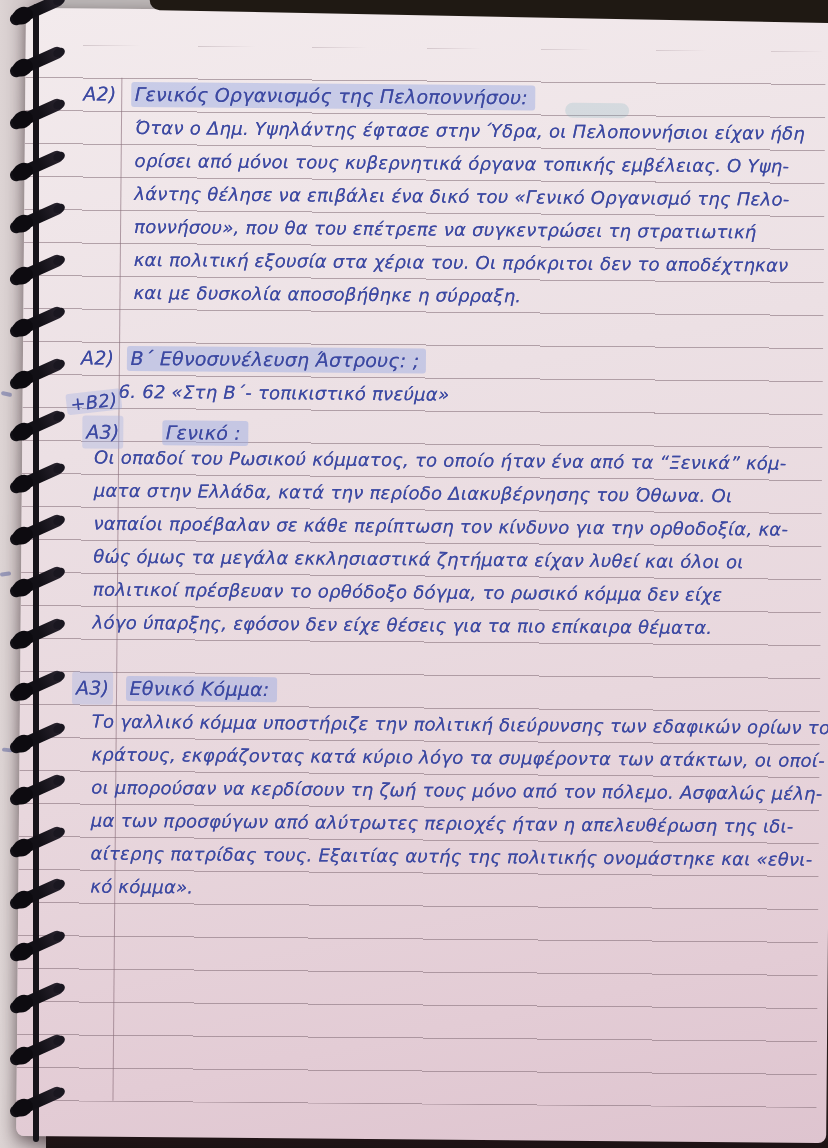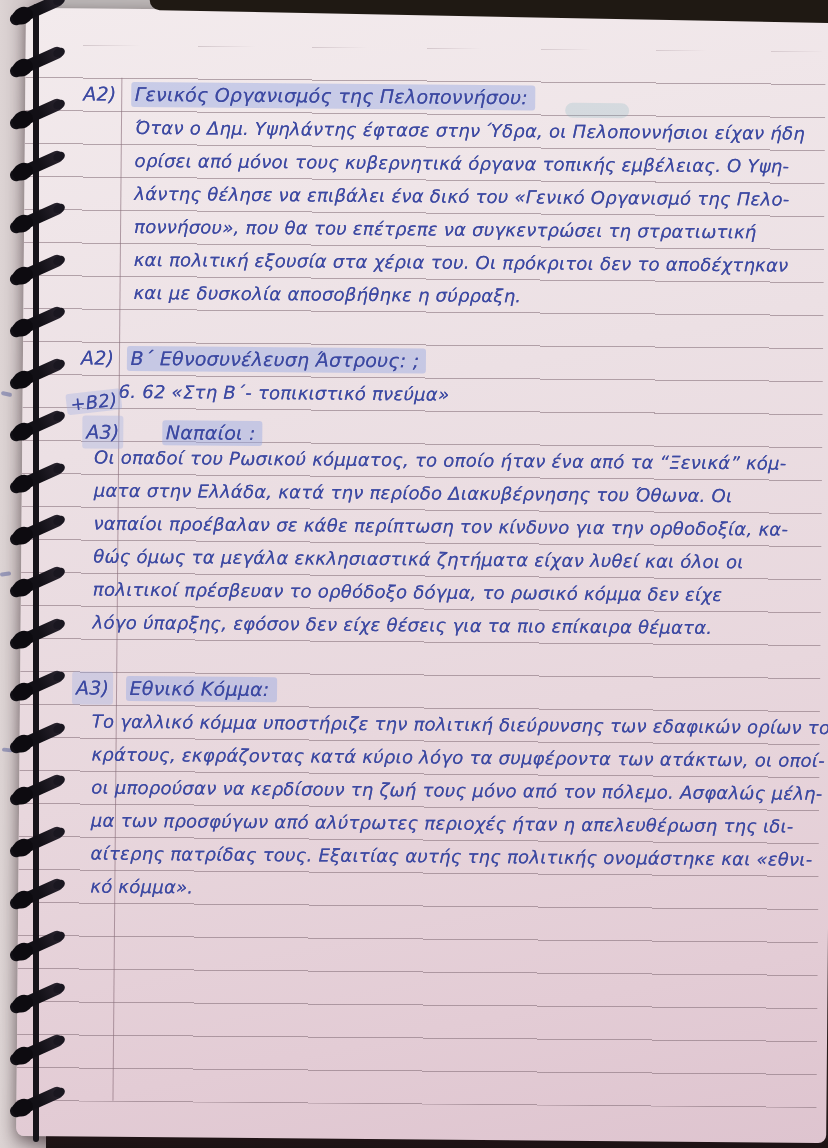--- a/index.html
+++ b/index.html
@@ -76,21 +76,21 @@
     </div>
     <div class="para ink" style="top:366px;left:96px;">
       <div class="hline">6. 62  «Στη Β΄- τοπικιστικό πνεύμα»</div>
     </div>
 
     <div class="mnote ink" style="top:386px;left:44px;">
       <span class="hl-soft">+Β2)</span>
     </div>
     <div class="hrow ink" style="top:407px;left:60px;">
       <span class="label hl-soft">Α3)</span>
-      <span class="hl" style="margin-left:32px;">Ναπαίοι :</span>
+      <span class="hl" style="margin-left:32px;">Γενικό :</span>
     </div>
     <div class="para ink" style="top:432px;left:72px;">
       <div class="hline">Οι οπαδοί του Ρωσικού κόμματος, το οποίο ήταν ένα από τα “Ξενικά” κόμ-</div>
       <div class="hline">ματα στην Ελλάδα, κατά την περίοδο Διακυβέρνησης του Όθωνα. Οι</div>
       <div class="hline">ναπαίοι προέβαλαν σε κάθε περίπτωση τον κίνδυνο για την ορθοδοξία, κα-</div>
       <div class="hline">θώς όμως τα μεγάλα εκκλησιαστικά ζητήματα είχαν λυθεί και όλοι οι</div>
       <div class="hline">πολιτικοί πρέσβευαν το ορθόδοξο δόγμα, το ρωσικό κόμμα δεν είχε</div>
       <div class="hline">λόγο ύπαρξης, εφόσον δεν είχε θέσεις για τα πιο επίκαιρα θέματα.</div>
     </div>
 

